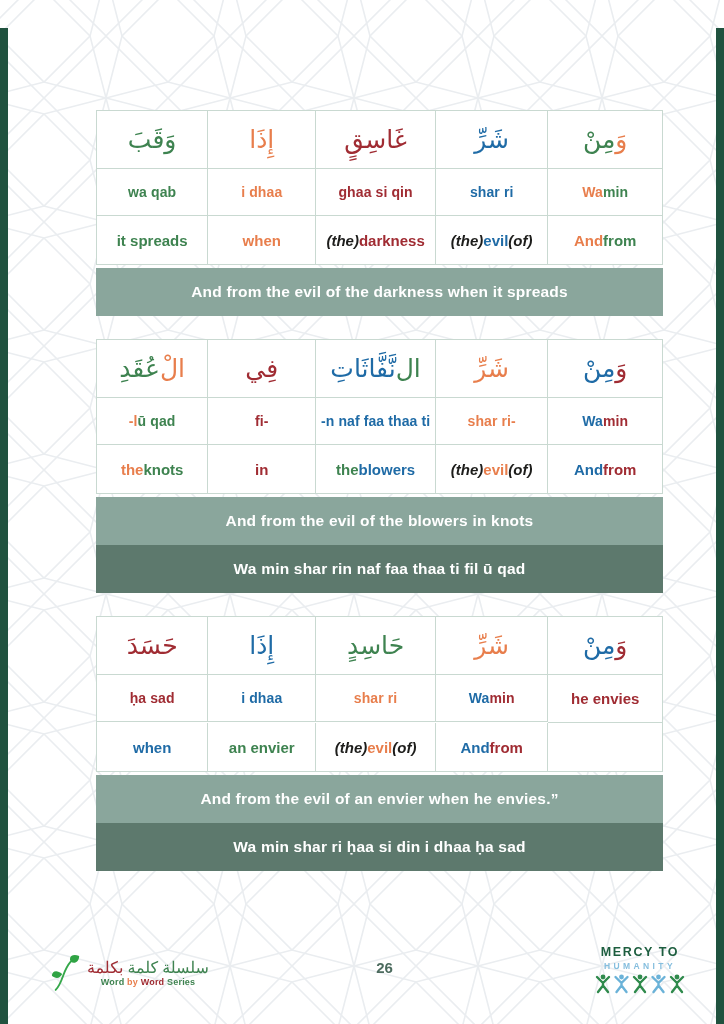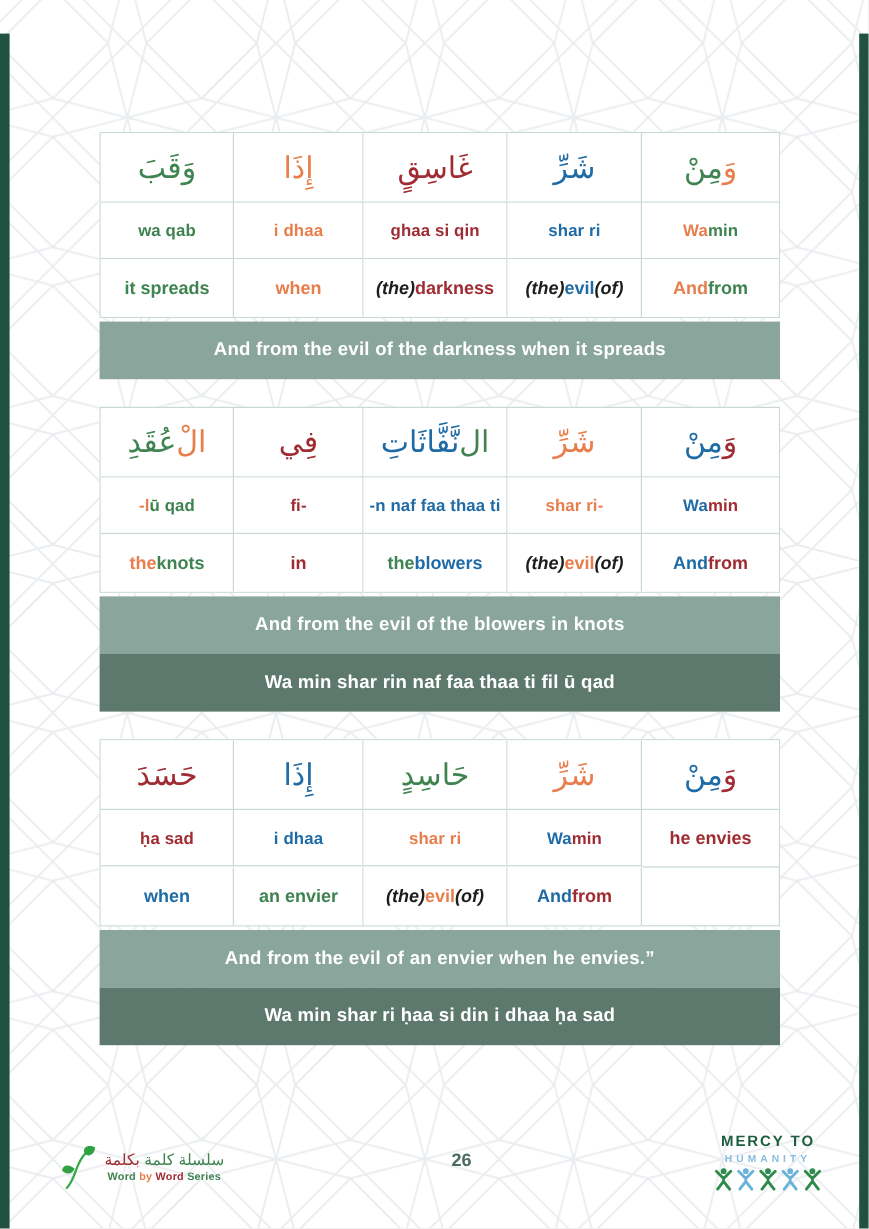--- a/index.html
+++ b/index.html
@@ -13,21 +13,21 @@
     overflow: hidden;
   }
 
   .bg-pattern { position: absolute; inset: 0; z-index: 0; }
   .bg-pattern path { stroke: var(--pattern_line); }
 
   .edge { position: absolute; top: 28px; bottom: 0; width: 8px; background: var(--edge_green); z-index: 3; }
   .edge-left { left: 0; }
   .edge-right { right: 0; }
 
-  .content { position: absolute; left: 39px; top: 110px; width: 611px; z-index: 2; padding-left: 44px; }
+  .content { position: absolute; left: 52px; top: 110px; width: 611px; z-index: 2; padding-left: 44px; }
 
   .word-table { margin-bottom: 23px; }
   .grid {
     display: grid;
     grid-template-columns: 19.7% 19.1% 21.2% 19.9% 20.1%;
     background: #ffffff;
     border: 1px solid var(--border);
   }
   .cell {
     display: flex; align-items: center; justify-content: center;
@@ -59,21 +59,21 @@
   .page-number {
     position: absolute; left: 0; right: 0; bottom: 48px;
     text-align: center; font-size: 15px; font-weight: bold; color: var(--page_num); padding-left: 45px;
   }
 
   .series-logo {
     position: absolute; left: 50px; bottom: 32px;
     display: flex; align-items: center; gap: 5px;
   }
   .series-text { display: flex; flex-direction: column; align-items: center; line-height: 1.15; }
-  .series-arabic  { font-family: Liberation Sans, sans-serif; font-size: 13px; }
+  .series-arabic  { font-family: Liberation Serif, serif; font-size: 16px; }
   .series-english { font-size: 9px; font-weight: bold; letter-spacing: .2px; }
 
   .mercy-logo { position: absolute; right: 36px; bottom: 26px; text-align: center; }
   .mercy-line1 { font-size: 12.5px; font-weight: bold; letter-spacing: 1.6px; color: var(--mercy_green); }
   .mercy-line2 { font-size: 8.5px; font-weight: bold; letter-spacing: 3.4px; color: var(--mercy_blue); margin-top: 2px; }
   .figures { margin-top: 2px; }
 </style>
 </head>
 <body>
 

